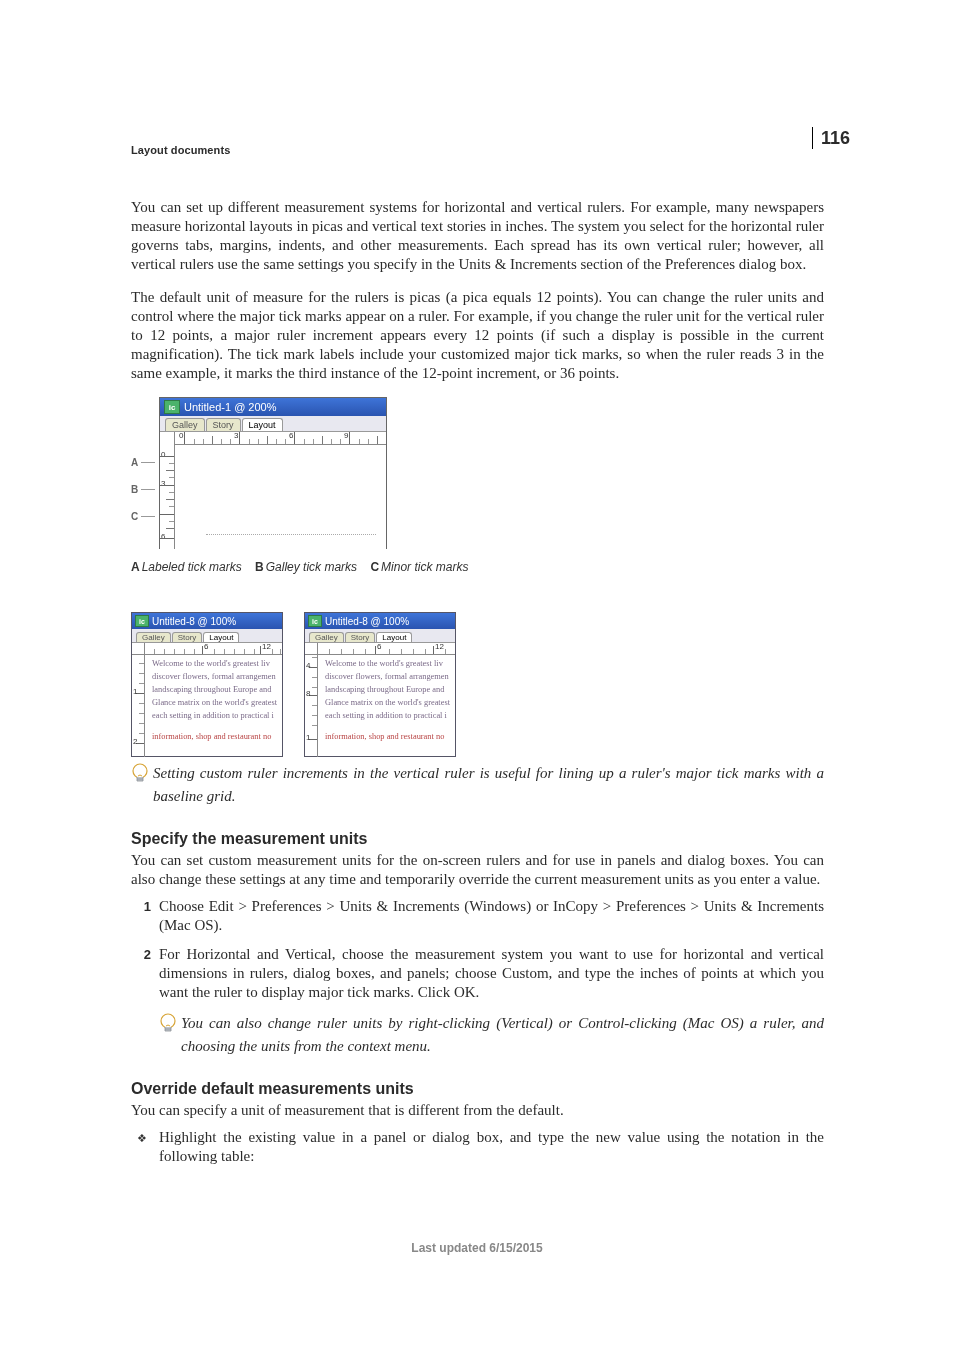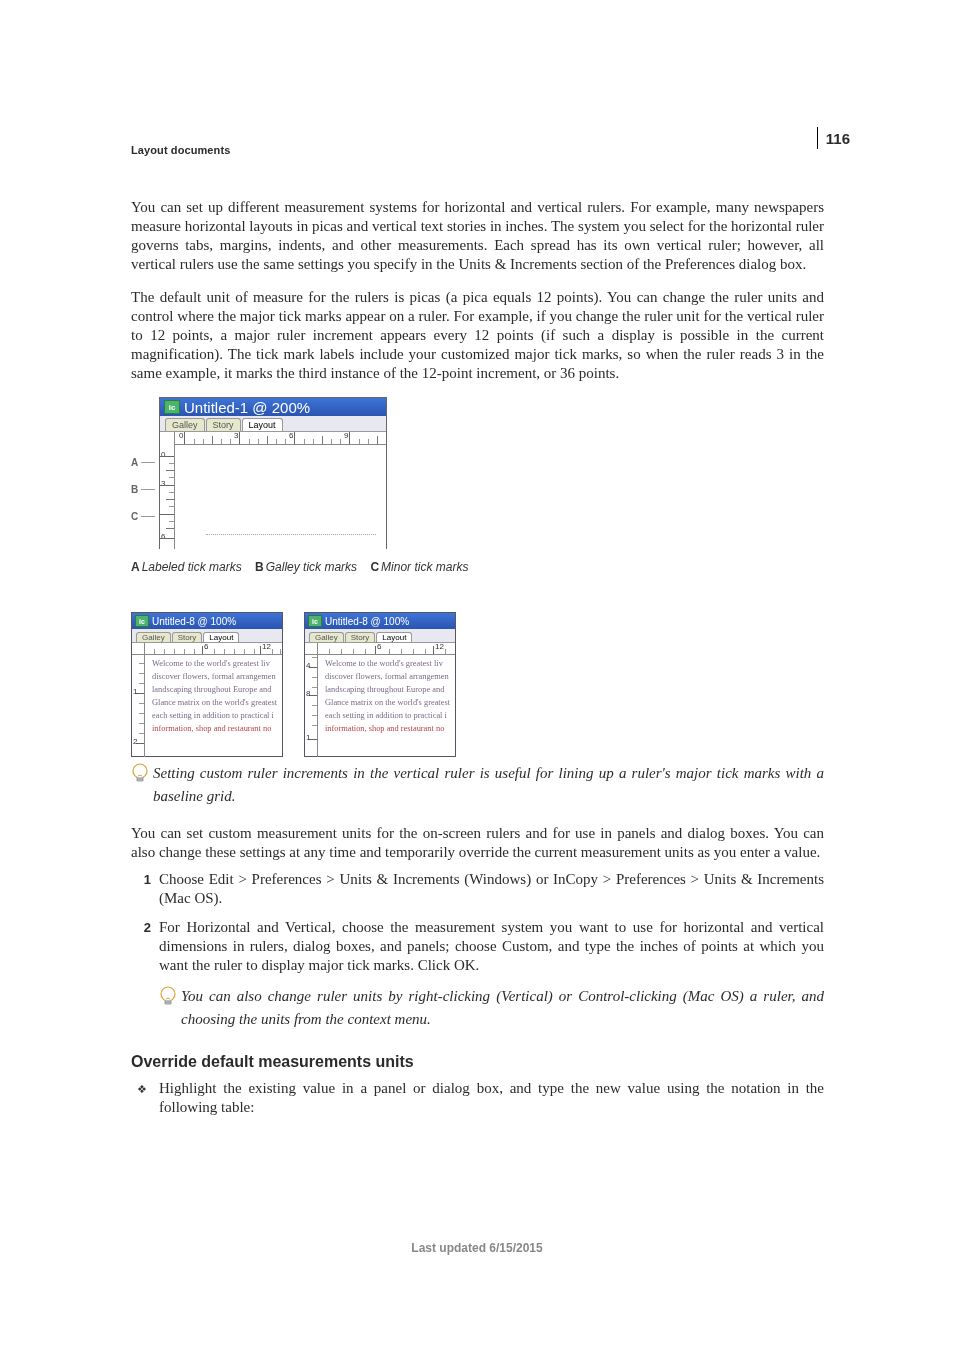--- a/index.html
+++ b/index.html
@@ -25,21 +25,21 @@
     right: 104px;
     border-left: 1px solid #000;
     padding-left: 8px;
     height: 22px;
     display: flex;
     align-items: center;
   }
   .page-num {
     font-family: "Myriad Pro", "Segoe UI", Arial, sans-serif;
     font-weight: 700;
-    font-size: 15px;
+    font-size: 18px;
   }
 
   .running-head {
     position: absolute;
     top: 144px;
     left: 131px;
     font-family: "Myriad Pro", "Segoe UI", Arial, sans-serif;
     font-weight: 700;
     font-size: 11px;
     letter-spacing: 0.1px;
@@ -97,21 +97,21 @@
     padding-left: 4px;
   }
   .fig1-ic {
     width: 14px; height: 12px; background: #4bb36b; border: 1px solid #2e7a46;
     font-family: Arial, sans-serif; font-size: 8px; color: #fff; font-weight: bold;
     display: flex; align-items: center; justify-content: center; margin-right: 4px;
   }
   .fig1-title {
     color: #fff;
     font-family: Tahoma, Arial, sans-serif;
-    font-size: 15px;
+    font-size: 11px;
   }
   .fig1-tabs {
     height: 15px;
     background: #e8e8f0;
     border-bottom: 1px solid #999;
     display: flex;
     align-items: flex-end;
     padding-left: 5px;
     gap: 1px;
     font-family: Tahoma, Arial, sans-serif;
@@ -218,21 +218,21 @@
   .mini-vruler .lbl { position:absolute; left:1px; }
   .mini-vruler .tk { position:absolute; left:7px; height:1px; width:5px; background:#999; }
   .mini-vruler .tkM { position:absolute; left:4px; height:1px; width:8px; background:#666; }
   .mini-corner { position:absolute; left:0; top:0; width:12px; height:11px; border-right:1px solid #888; border-bottom:1px solid #888; background:#fff; }
   .mini-text {
     position:absolute; left:20px; top:14px; right:2px;
     font-family: "Minion Pro", "Times New Roman", serif;
     font-size: 8.4px; line-height: 13px; color:#7a6a88;
   }
   .mini-text div { white-space: nowrap; overflow: hidden; }
-  .mini-text.red div:last-child { color:#b84444; }
+  .mini-text.red div:last-child { color:#b84444;margin-top:8px; }
   .mini-redL { color:#b84444; }
 
   .tip {
     display: flex;
     align-items: flex-start;
     gap: 4px;
     margin-bottom: 16px;
   }
   .tip-icon {
     flex: 0 0 18px;
@@ -526,36 +526,38 @@
     <div class="tip fig2tip">
       <svg class="tip-icon" viewBox="0 0 18 24">
         <ellipse cx="9" cy="8" rx="7" ry="7" fill="none" stroke="#d7a436" stroke-width="1.2"></ellipse>
         <path d="M6 14 L6 18 L12 18 L12 14" fill="#bfc4cb" stroke="#8a8f96" stroke-width="0.8"></path>
         <line x1="6" y1="16" x2="12" y2="16" stroke="#8a8f96" stroke-width="0.8"></line>
         <path d="M7 13 Q9 11 11 13" fill="none" stroke="#d7a436" stroke-width="1"></path>
       </svg>
       <div class="tip-text">Setting custom ruler increments in the vertical ruler is useful for lining up a ruler's major tick marks with a baseline grid.</div>
     </div>
 
+    <h3 class="subhead">Specify the measurement units</h3>
     <p class="body" style="margin-bottom:8px">You can set custom measurement units for the on-screen rulers and for use in panels and dialog boxes. You can also change these settings at any time and temporarily override the current measurement units as you enter a value.</p>
     <ol class="steps">
       <li>Choose Edit &gt; Preferences &gt; Units &amp; Increments (Windows) or InCopy &gt; Preferences &gt; Units &amp; Increments (Mac OS).</li>
       <li>For Horizontal and Vertical, choose the measurement system you want to use for horizontal and vertical dimensions in rulers, dialog boxes, and panels; choose Custom, and type the inches of points at which you want the ruler to display major tick marks. Click OK.</li>
     </ol>
     <div class="tip indent-tip">
       <svg class="tip-icon" viewBox="0 0 18 24">
         <ellipse cx="9" cy="8" rx="7" ry="7" fill="none" stroke="#d7a436" stroke-width="1.2"></ellipse>
         <path d="M6 14 L6 18 L12 18 L12 14" fill="#bfc4cb" stroke="#8a8f96" stroke-width="0.8"></path>
         <line x1="6" y1="16" x2="12" y2="16" stroke="#8a8f96" stroke-width="0.8"></line>
         <path d="M7 13 Q9 11 11 13" fill="none" stroke="#d7a436" stroke-width="1"></path>
       </svg>
       <div class="tip-text">You can also change ruler units by right-clicking (Vertical) or Control-clicking (Mac OS) a ruler, and choosing the units from the context menu.</div>
     </div>
 
     <h3 class="subhead">Override default measurements units</h3>
+    <p class="body" style="margin-bottom:8px">You can specify a unit of measurement that is different from the default.</p>
     <ul class="diamond">
       <li>Highlight the existing value in a panel or dialog box, and type the new value using the notation in the following table:</li>
     </ul>
 
   </div>
 
   <div class="footer">Last updated 6/15/2015</div>
 
 </div>
 

